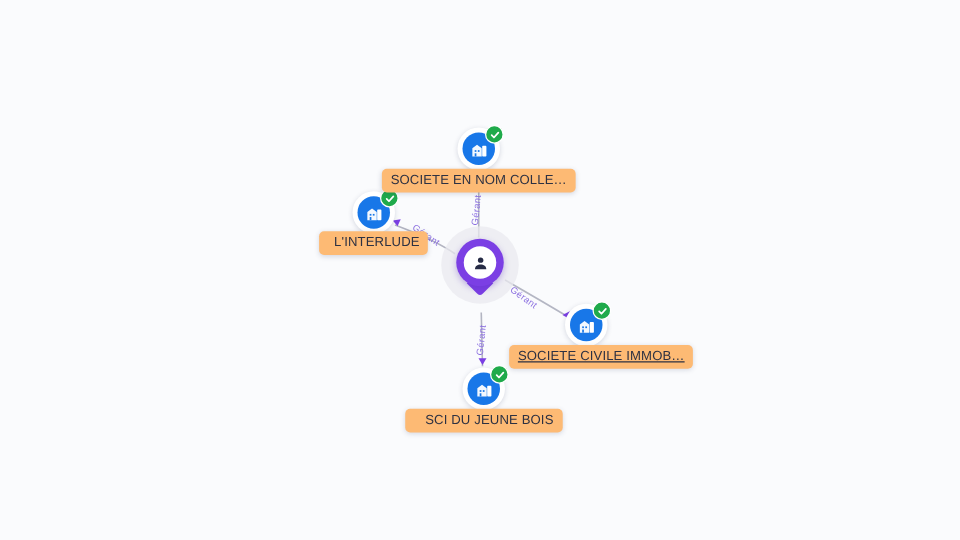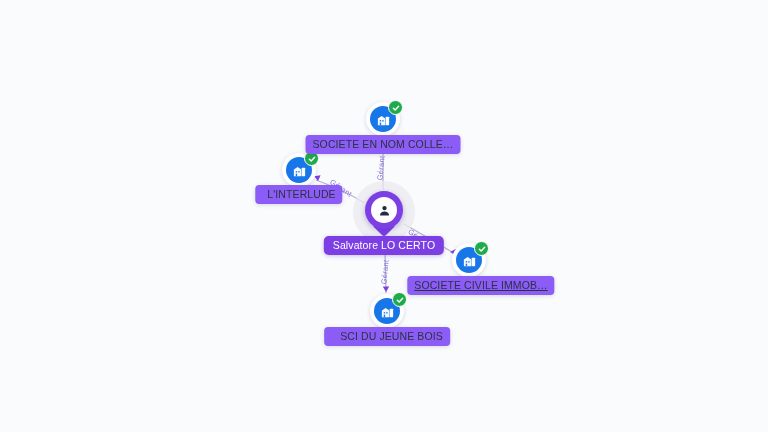--- a/index.html
+++ b/index.html
@@ -16,21 +16,21 @@
   .node-disc{width:26px;height:26px;border-radius:50%;background:#1877e8;
              display:flex;align-items:center;justify-content:center;}
   .node-disc svg{display:block;}
   .badge{position:absolute;top:-2px;right:-3px;width:13px;height:13px;
          border-radius:50%;background:#1faa4b;border:1.5px solid #fff;
          display:flex;align-items:center;justify-content:center;}
   .badge svg{display:block;}
 
   
   .chip{position:absolute;transform:translate(-50%,0);
-        background:#8b5cf6;border-radius:4px;padding:3px 7px 4px;
+        background:#fdba74;border-radius:4px;padding:3px 7px 4px;
         box-shadow:0 1px 4px rgba(40,50,90,.17);
         font-size:10.5px;color:#2d3142;white-space:nowrap;letter-spacing:.1px;}
 
   
   #person{position:absolute;left:384px;top:212px;transform:translate(-50%,-50%);
           width:70px;height:70px;}
   #person .halo{position:absolute;left:50%;top:50%;transform:translate(-50%,-50%);
                 width:62px;height:62px;border-radius:50%;background:#e9e9ef;opacity:.75;}
   #person .pin{position:absolute;left:50%;top:50%;transform:translate(-50%,-50%);
                width:42px;height:42px;}
@@ -166,15 +166,14 @@
       <div class="pin-shape"></div>
       <div class="pin-inner">
         <svg width="13" height="13" viewBox="0 0 24 24" fill="#262b45">
           <circle cx="12" cy="7.6" r="4"></circle>
           <path d="M3.6 21c0-4.6 3.8-7 8.4-7s8.4 2.4 8.4 7H3.6z"></path>
         </svg>
       </div>
     </div>
   </div>
 
-  <div id="person-label">Salvatore LO CERTO</div>
 
 </div>
 
 </body></html>

